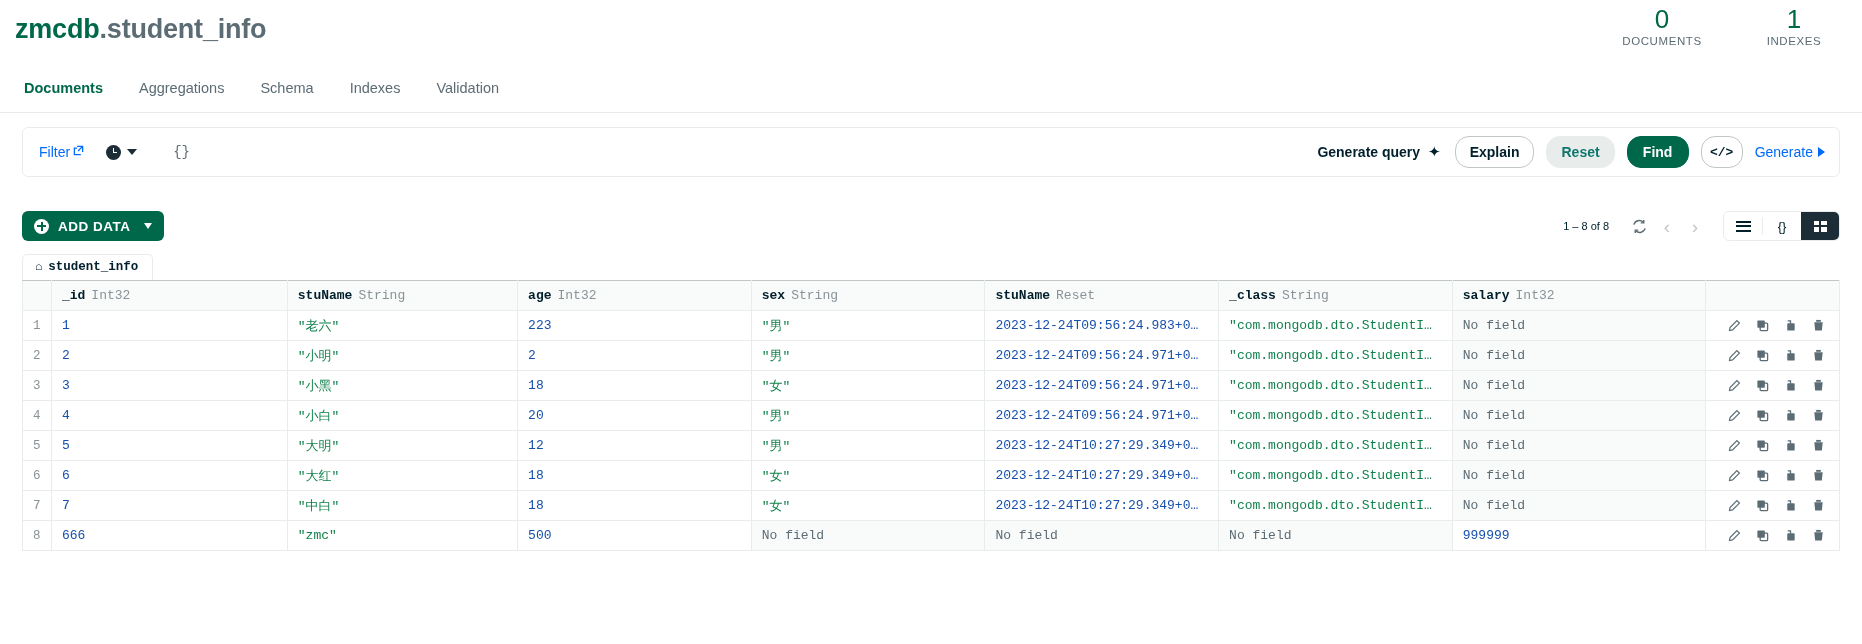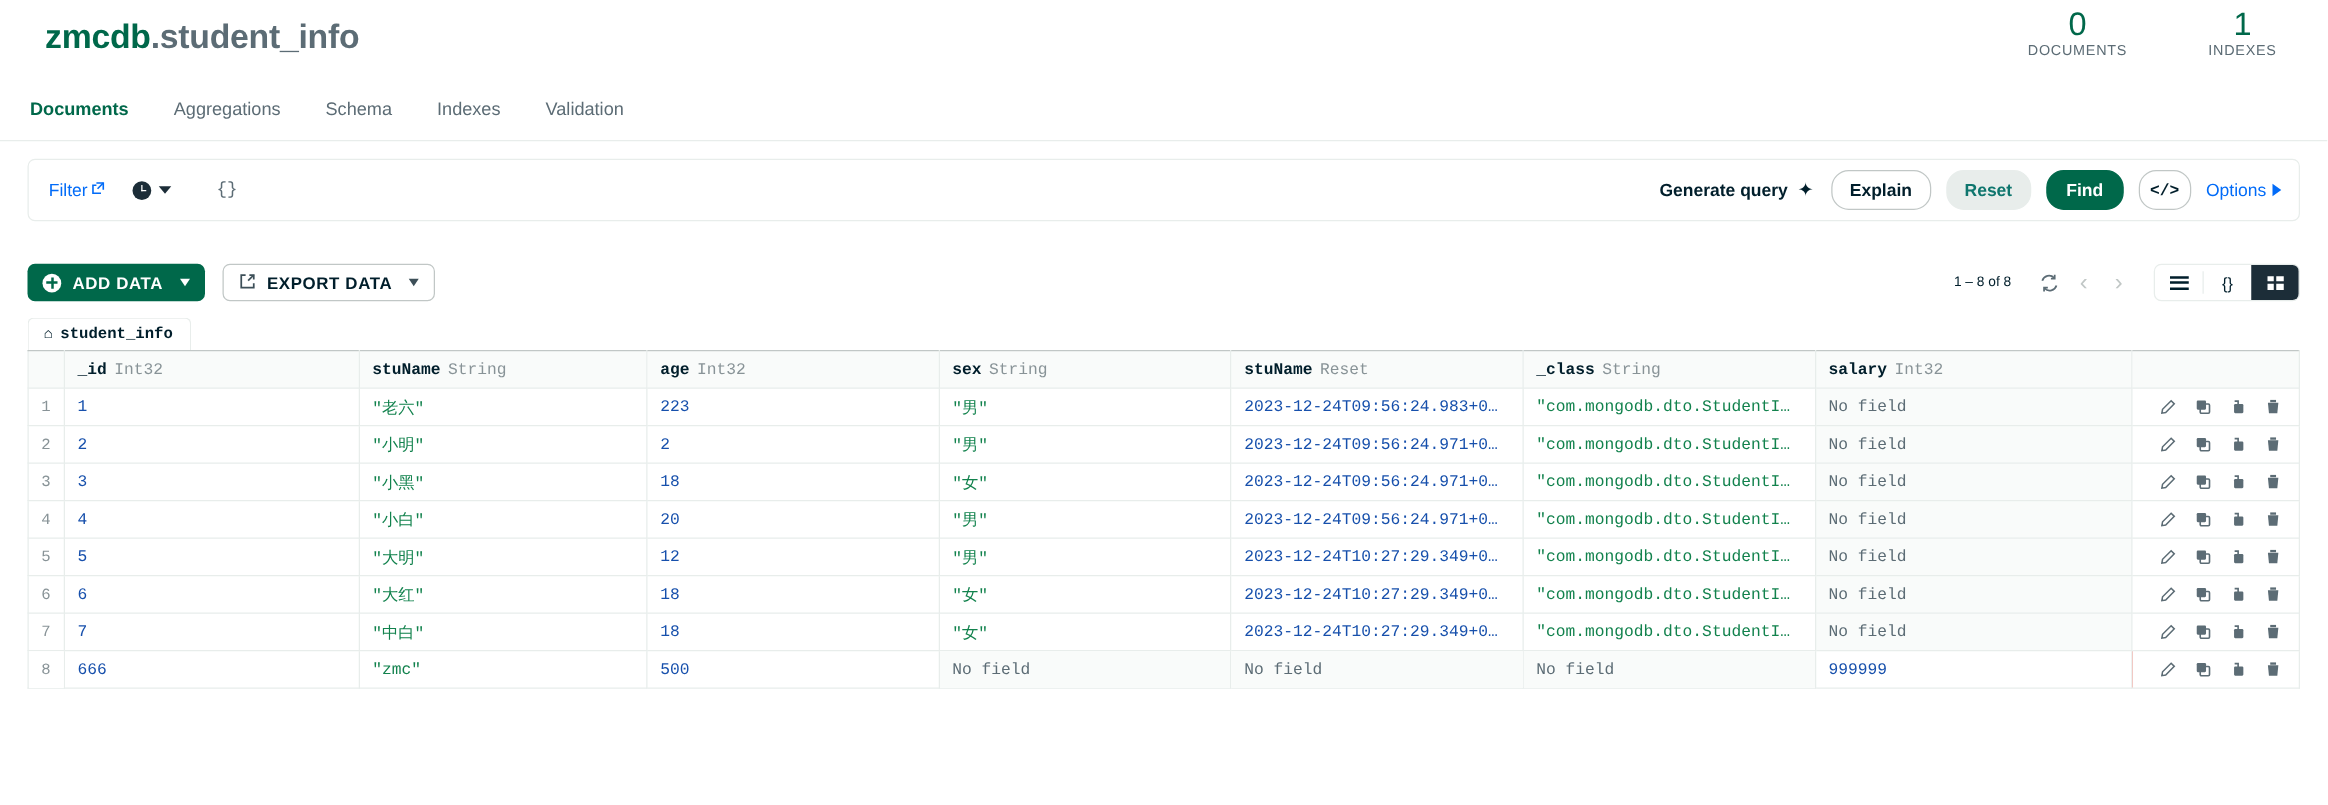--- a/index.html
+++ b/index.html
@@ -7,21 +7,21 @@
     margin: 0; padding: 0;
     width: 1862px; height: 644px;
     background: #ffffff;
     font-family: "Liberation Sans", sans-serif;
     color: #001e2b;
     overflow: hidden;
   }
   .app { position: relative; width: 1862px; height: 644px; background:#fff; }
 
   
-  .header { position: relative; height: 74px; padding: 14px 0 0 36px; }
+  .header { position: relative; height: 74px; padding: 14px 0 0 15px; }
   .title { font-size: 27px; font-weight: 700; letter-spacing: -0.2px; }
   .title .db { color: #00684a; }
   .title .coll { color: #5c6c75; }
 
   .stats { position: absolute; right: 24px; top: 4px; display: flex; gap: 44px; }
   .stat { text-align: center; min-width: 88px; }
   .stat-num { font-size: 26px; color: #00684a; font-weight: 400; line-height: 30px; }
   .stat-label { font-size: 11.5px; color: #5c6c75; letter-spacing: 0.6px; margin-top: 1px; }
 
   
@@ -176,43 +176,32 @@
       <span class="braces">{}</span>
 
       <span class="qb-right">
         <span class="gen-query">Generate query</span>
         <span class="sparkle">✦</span>
         <span class="btn btn-outline">Explain</span>
         <span class="btn btn-disabled">Reset</span>
         <span class="btn btn-primary">Find</span>
         <span class="btn btn-code">&lt;/&gt;</span>
         <span class="options">
-          <span>Options</span>
+          <span>Generate</span>
           <span class="caret-rt"></span>
         </span>
       </span>
     </div>
   </div>
 
   <div class="toolbar">
     <span class="btn-add">
       <span class="plus-circle"></span>
       <span>ADD DATA</span>
       <span class="caret-w"></span>
-    </span>
-    <span class="btn-export">
-      <span>
-        <svg width="14" height="14" viewBox="0 0 14 14">
-            <path d="M5.5 2H2v10h10V8.5" stroke="#3d4f58" stroke-width="1.4" fill="none"></path>
-            <path d="M7.5 6.5 12 2" stroke="#3d4f58" stroke-width="1.4"></path>
-            <path d="M8.5 2H12v3.5" stroke="#3d4f58" stroke-width="1.4" fill="none"></path>
-          </svg>
-      </span>
-      <span>EXPORT DATA</span>
-      <span class="caret-d"></span>
     </span>
 
     <span class="tb-right">
       <span class="count">1 – 8 of 8</span>
       <span class="icon-btn">
         <svg width="17" height="17" viewBox="0 0 18 18">
             <path d="M3 7a6 6 0 0 1 10-2.5" stroke="#5c6c75" stroke-width="1.5" fill="none"></path>
             <path d="M13.5 2v3.2h-3.2" stroke="#5c6c75" stroke-width="1.5" fill="none"></path>
             <path d="M15 11a6 6 0 0 1-10 2.5" stroke="#5c6c75" stroke-width="1.5" fill="none"></path>
             <path d="M4.5 16v-3.2h3.2" stroke="#5c6c75" stroke-width="1.5" fill="none"></path>

